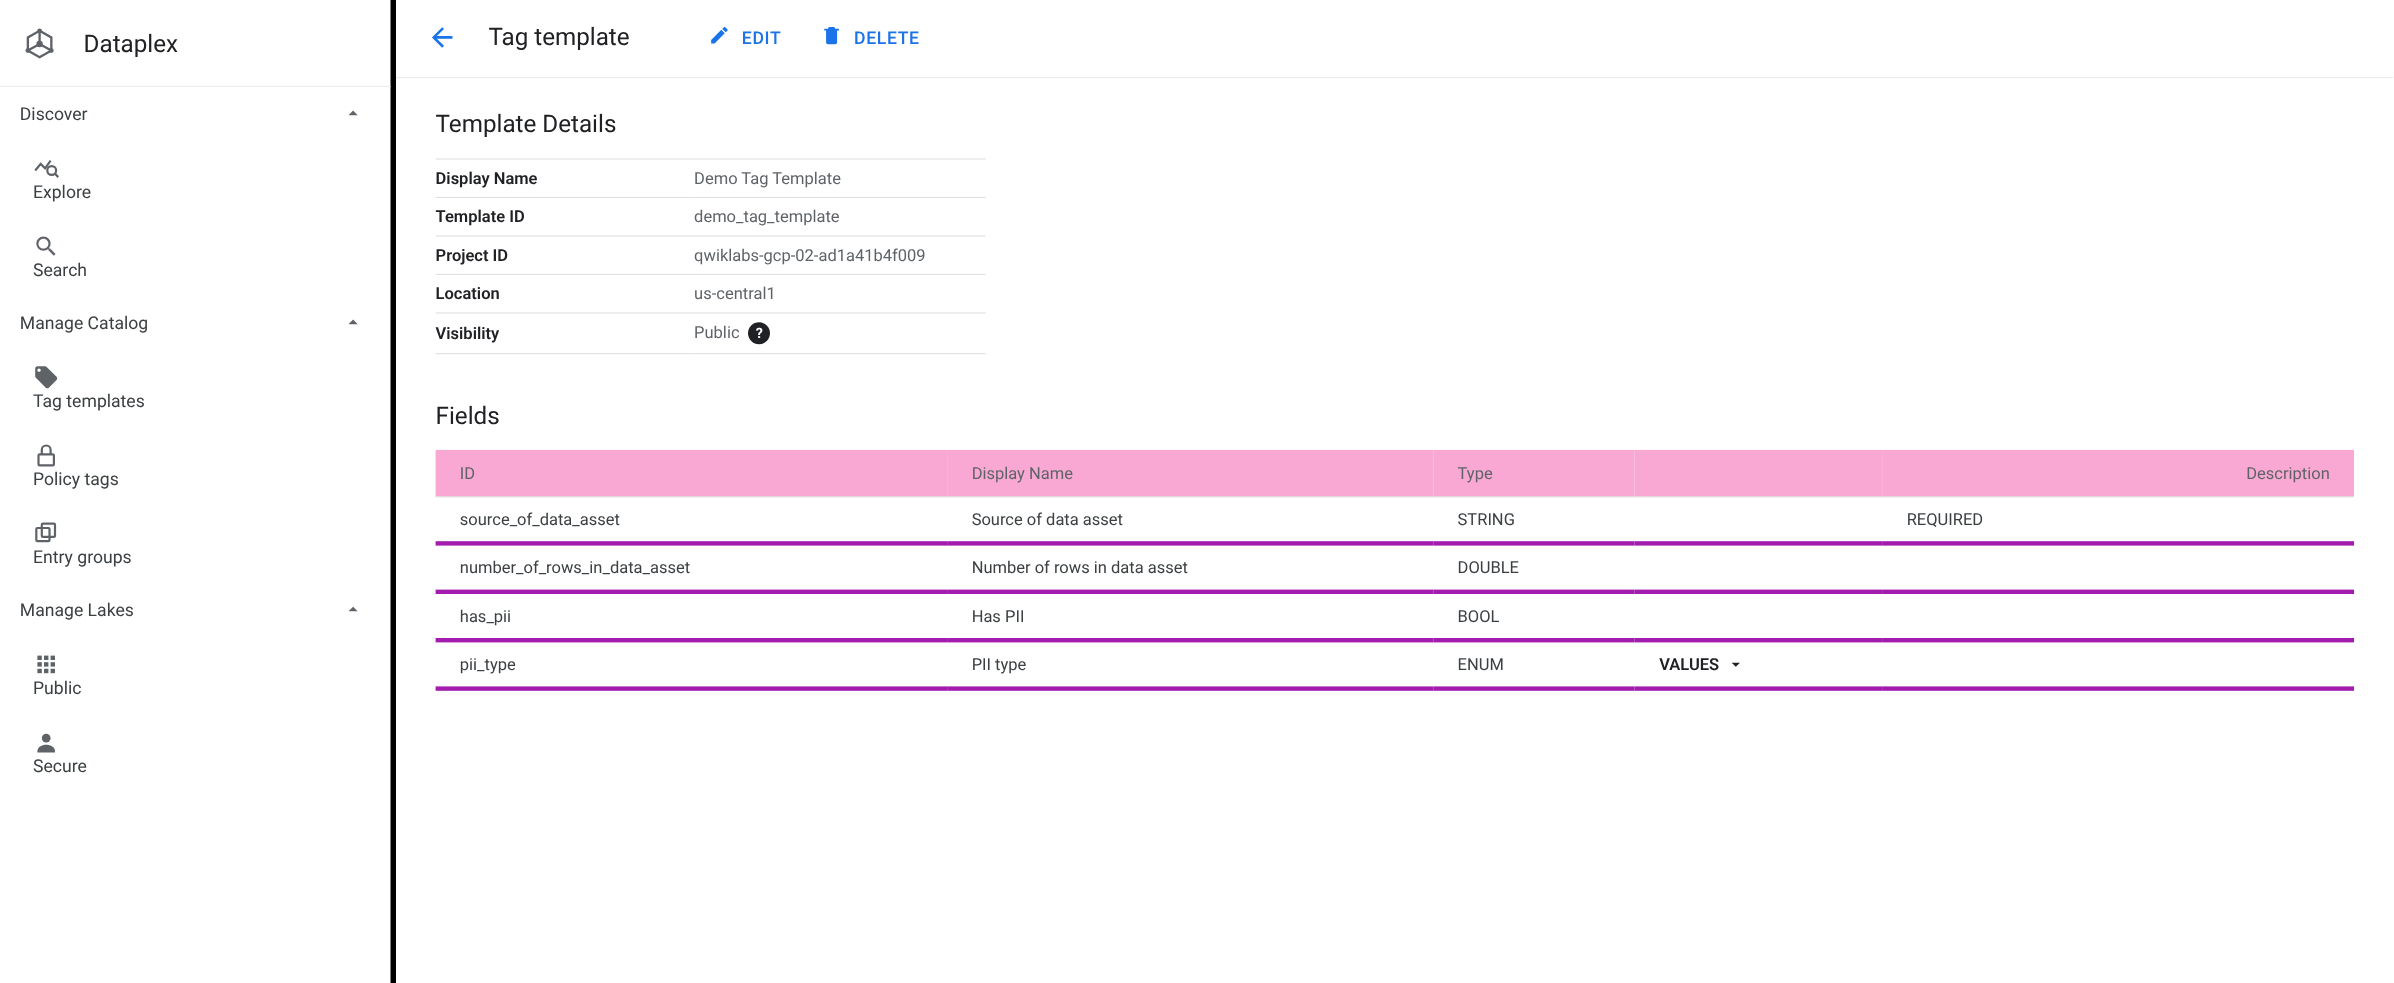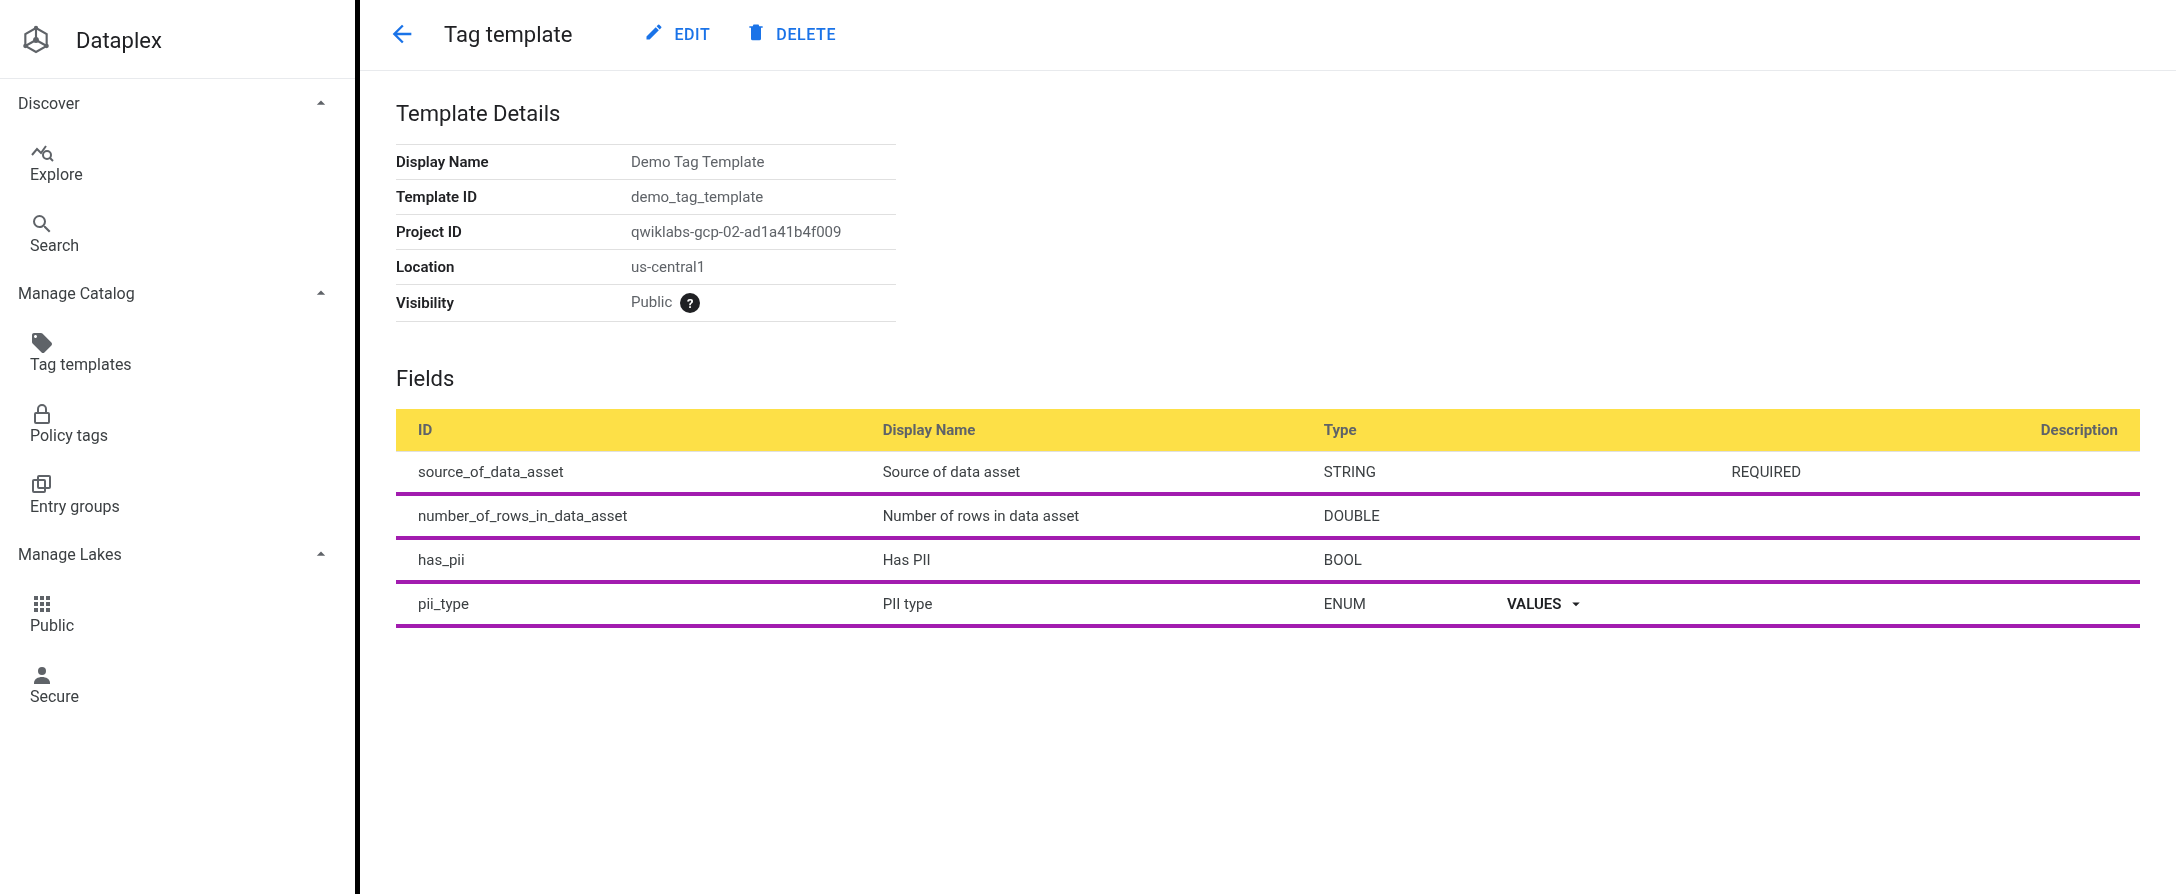--- a/index.html
+++ b/index.html
@@ -154,23 +154,23 @@
     vertical-align: middle;
   }
   
   .fields-table {
     width: 100%;
     border-collapse: collapse;
     font-size: 15px;
   }
   .fields-table thead th {
     text-align: left;
-    font-weight: 700;
+    font-weight: 400;
     color: #5f6368;
-    background: #fde047;
+    background: #f9a8d4;
     padding: 12px 22px;
     border-bottom: 1px solid #e0e0e0;
   }
   .fields-table thead th:last-child { text-align: right; }
   .fields-table tbody td {
     padding: 11px 22px;
     color: #3c4043;
     border-bottom: 4px solid #a21caf;
   }
   .values-btn {

